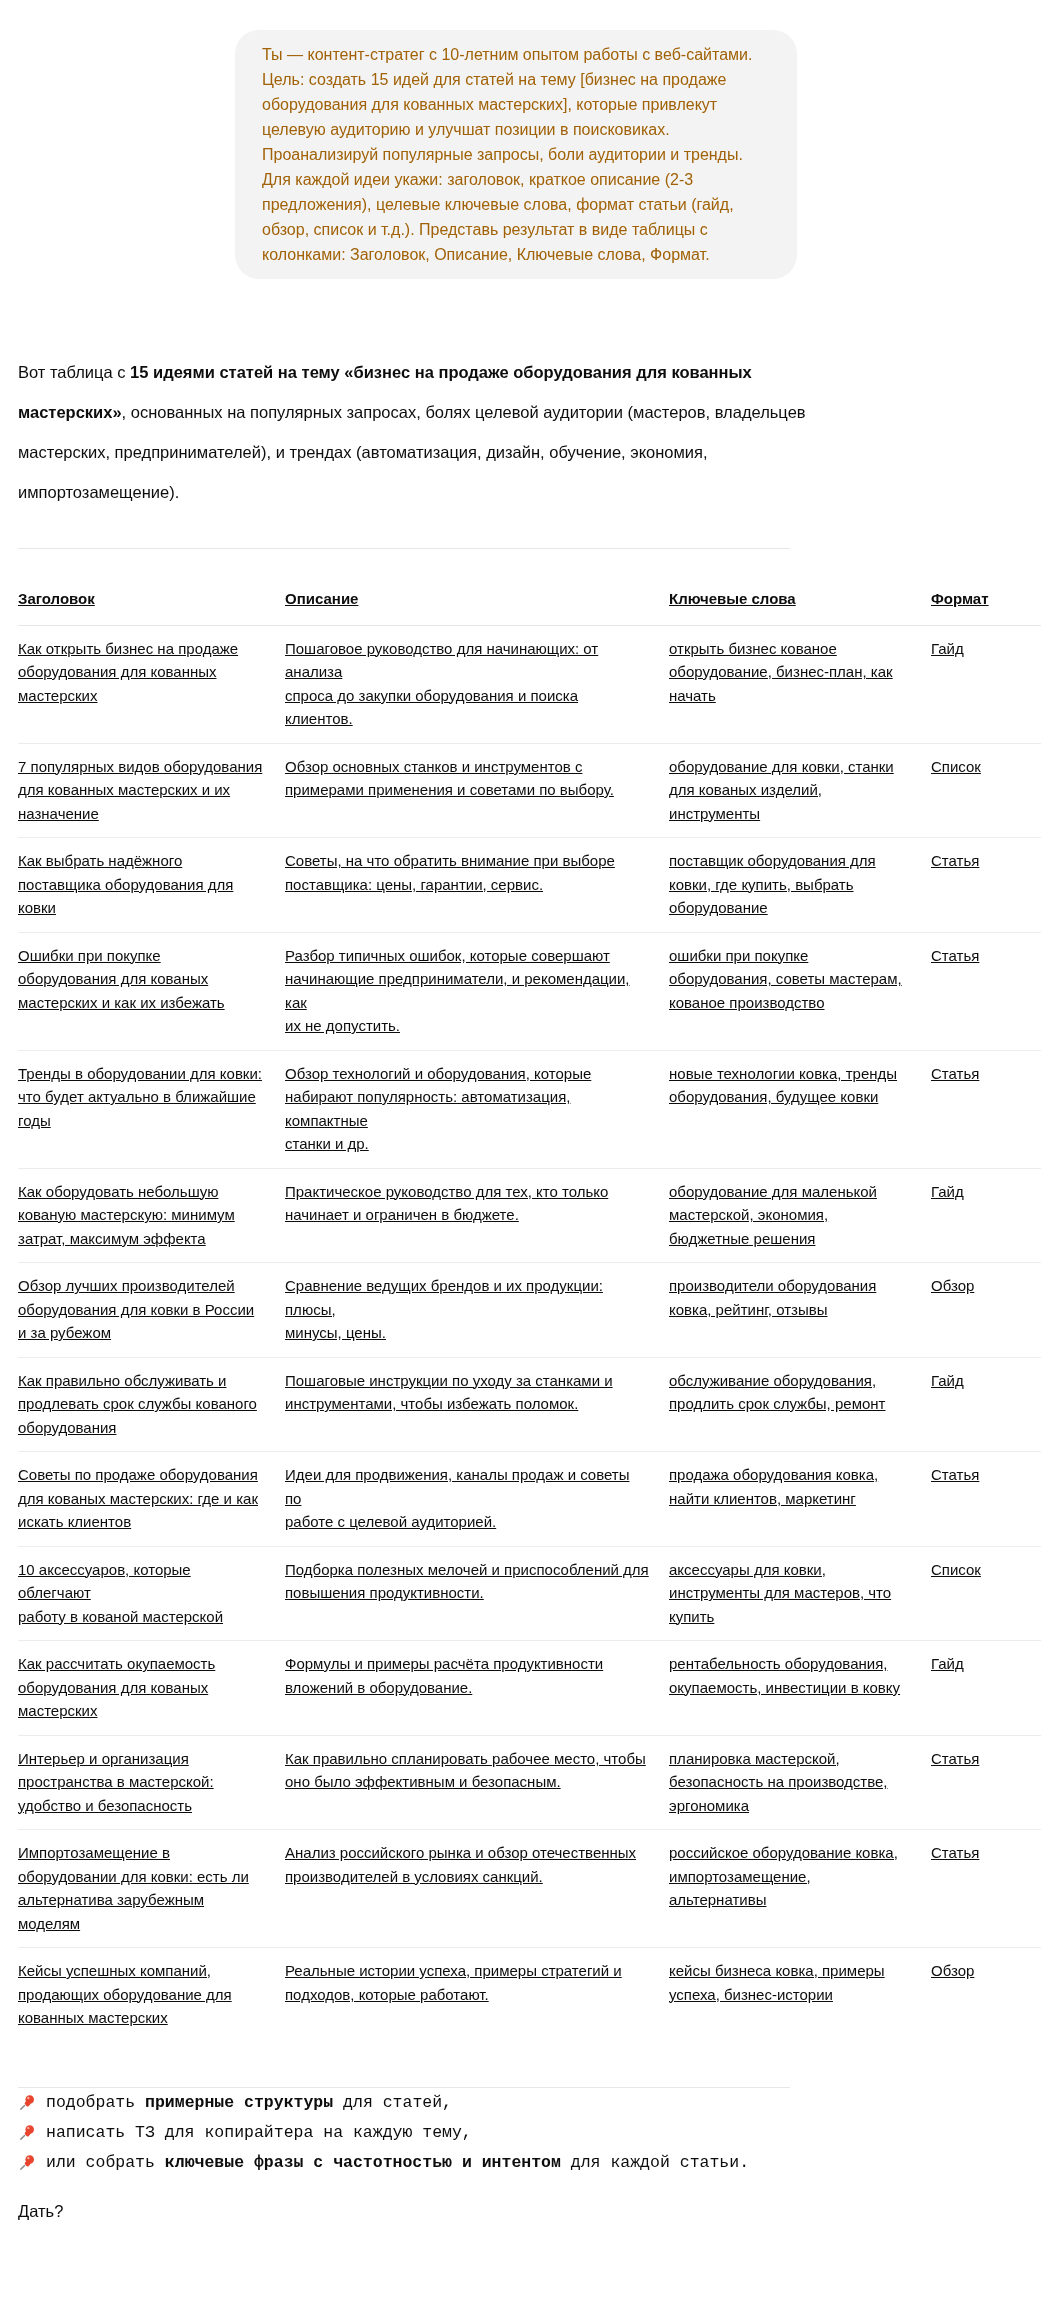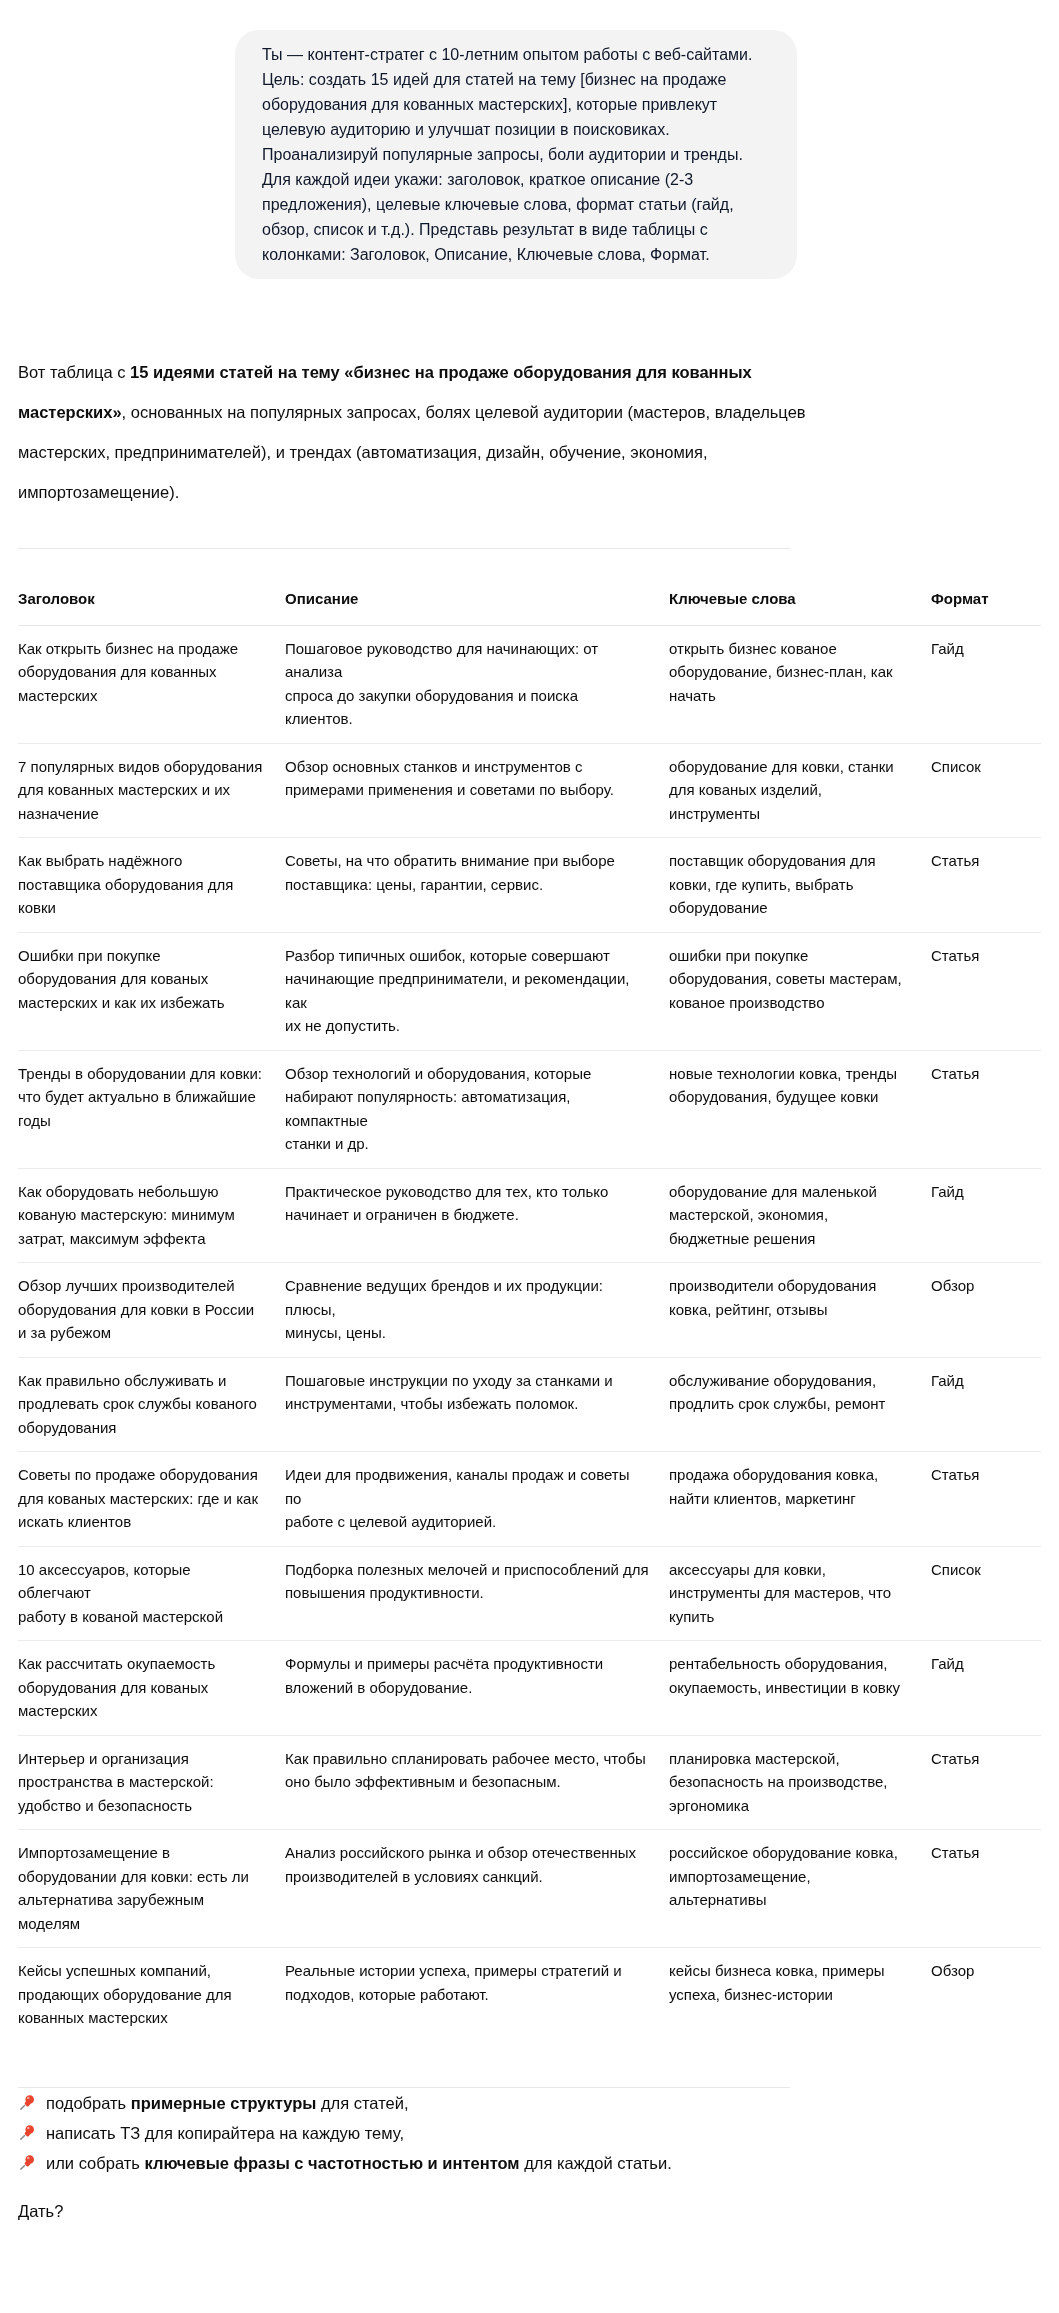--- a/index.html
+++ b/index.html
@@ -15,21 +15,21 @@
   
   .user-row { display: block; }
   .bubble {
     margin-left: 217px;
     width: 562px;
     background: #f3f3f3;
     border-radius: 24px;
     padding: 12px 27px;
     font-size: 16px;
     line-height: 25px;
-    color: #0f172a;
+    color: #a16207;
   }
 
   
   .response { margin-top: 73px; }
   .prose {
     margin: 0;
     width: 790px;
     font-size: 16.5px;
     line-height: 40px;
   }
@@ -41,20 +41,21 @@
   }
 
   
   table.ideas {
     border-collapse: collapse;
     table-layout: fixed;
     width: 1023px;
     margin-top: 14px;
     font-size: 15px;
     line-height: 23.5px;
+    text-decoration: underline;
   }
   col.c1 { width: 267px; }
   col.c2 { width: 384px; }
   col.c3 { width: 262px; }
   col.c4 { width: 110px; }
   table.ideas th {
     text-align: left; font-weight: 700; font-size: 15px;
     padding: 24px 20px 14px 0;
     border-bottom: 1px solid #e7e7e7;
   }
@@ -65,21 +66,21 @@
   }
   table.ideas tbody tr { border-bottom: 1px solid #ececec; }
   table.ideas tbody tr:last-child { border-bottom: none; }
 
   hr.rule-bottom { margin-top: 45px; }
 
   
   .lead { margin-top: 43px; }
   .bullet {
     display: flex; align-items: center;
-    width: 790px; font-size: 16.5px; line-height: 30px;
+    width: 790px; font-size: 16.5px; line-height: 30px; font-family: Liberation Mono, monospace;
   }
   .bullet .pin { flex: 0 0 auto; margin-right: 9px; }
   .closing { margin-top: 13px; }
 </style>
 </head>
 <body>
 
 <div class="page">
 
   <div class="user-row">

